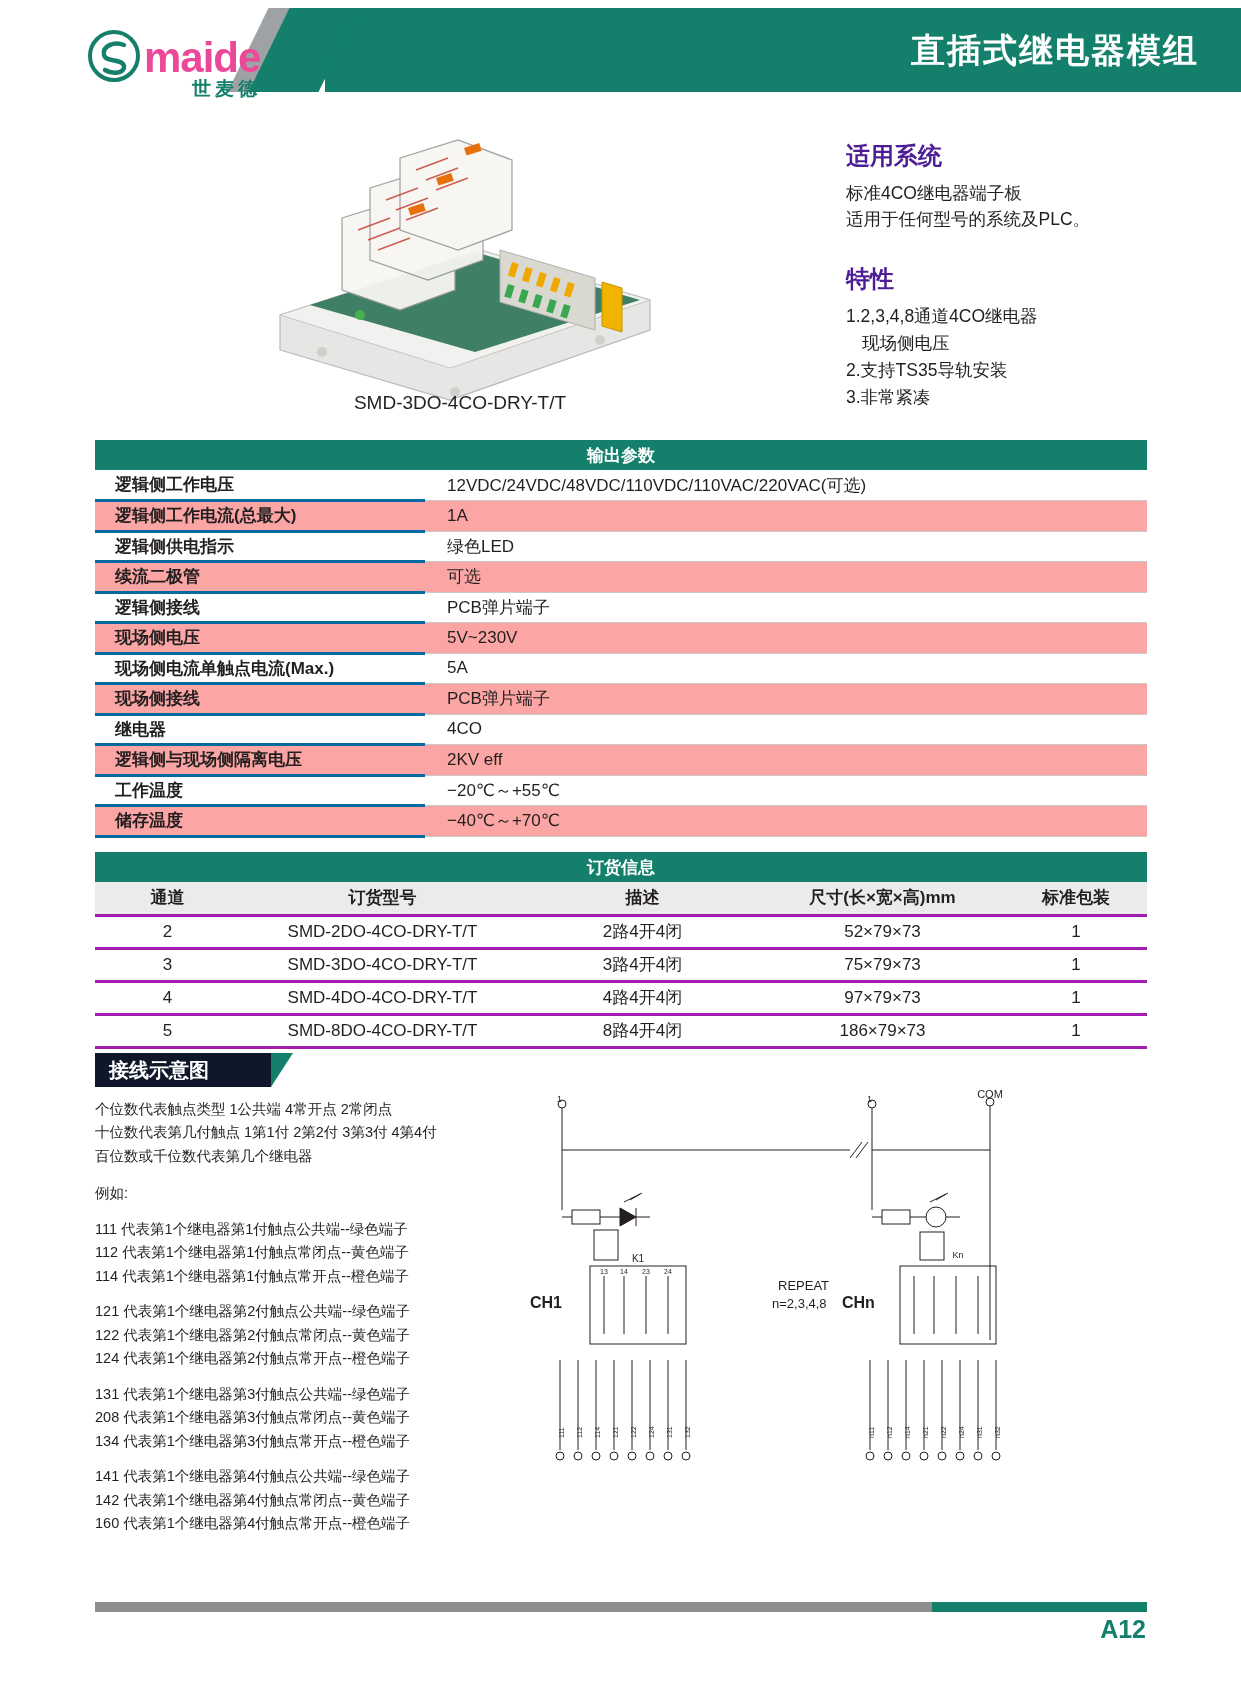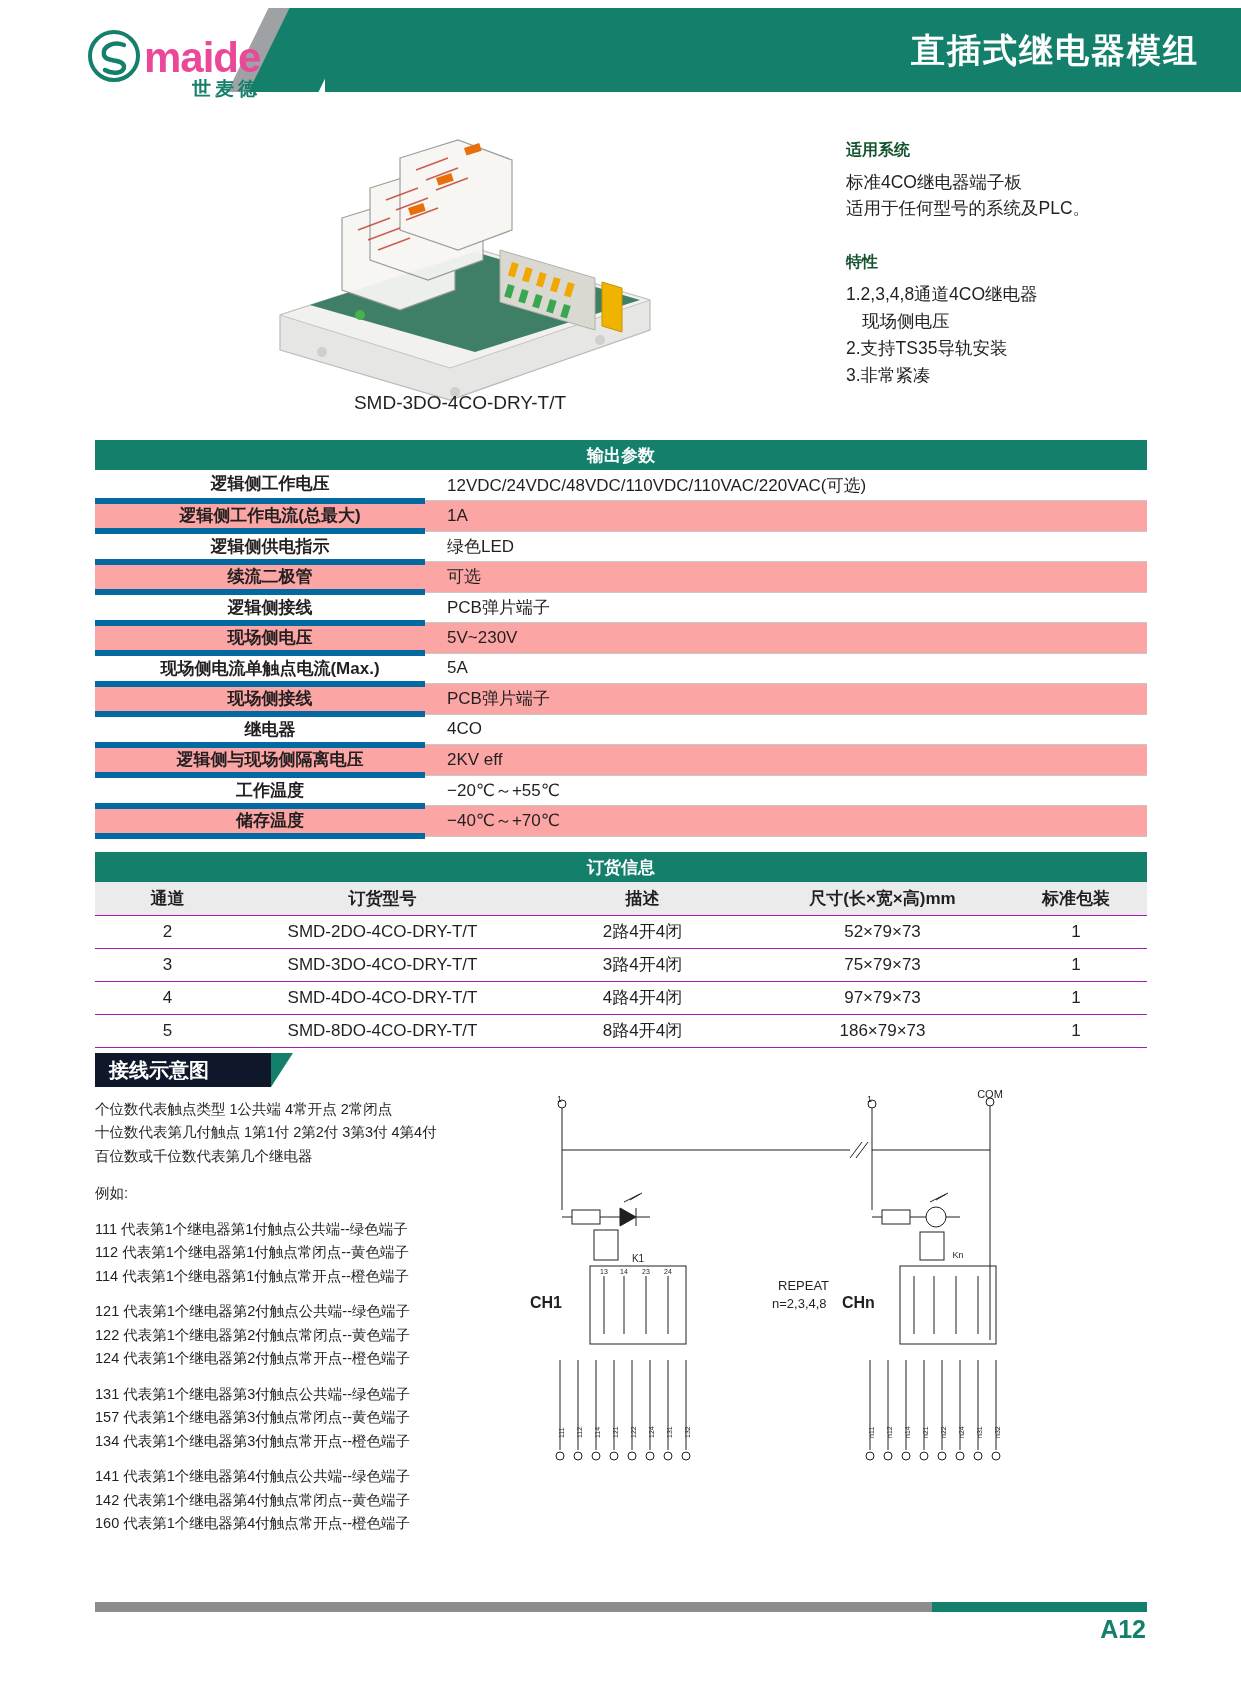--- a/index.html
+++ b/index.html
@@ -41,45 +41,45 @@
     color:#14806c; letter-spacing:4px;
   }
   
   .product-area { position:absolute; left:250px; top:100px; width:420px; height:320px; }
   .caption {
     position:absolute; left:250px; top:392px; width:420px; text-align:center;
     font-size:19px; color:#231f20;
   }
   
   .info { position:absolute; left:846px; top:140px; width:360px; }
-  .info h3 { margin:0 0 8px 0; font-size:16px; color:#14532d; font-weight:bold; }
+  .info h3 { margin:0 0 8px 0; font-size:24px; color:#4c1d95; font-weight:bold; }
   .info p { margin:0; font-size:17.5px; line-height:1.5; color:#231f20; }
   .info .gap { height:30px; }
   .info ol { margin:0; padding:0; list-style:none; }
   .info ol li { font-size:17.5px; line-height:1.55; }
   .info ol li .ind { display:block; padding-left:16px; }
   
   .tbl { position:absolute; border-collapse:collapse; }
   .tbl .thead td {
     background:#14806c; color:#ffffff; font-size:17px; font-weight:bold;
     text-align:center; height:30px;
   }
   .tbl td { font-size:17px; }
   table.spec { left:95px; top:440px; width:1052px; }
   table.spec td.k {
     width:330px; padding:0 0 0 20px; height:30.5px;
-    font-weight:bold; border-bottom:6px solid #0369a1;text-align:center;
+    font-weight:bold; border-bottom:3px solid #0369a1;
   }
   table.spec td.v {
     padding:0 0 0 22px; border-bottom:1px solid #c9c9c9;
   }
   table.spec tr.alt td { background:#fca5a5; }
   table.order { left:95px; top:852px; width:1052px; }
   table.order td {
-    text-align:center; height:33px; border-bottom:1px solid #a21caf;
+    text-align:center; height:33px; border-bottom:3px solid #a21caf;
   }
   table.order tr.hdr td { background:#ebebeb; font-weight:bold; }
   table.order tr.thead td { border-bottom:none; }
   
   .tag {
     position:absolute; left:95px; top:1053px; width:176px; height:34px;
     background:#0f172a; color:#fff; font-size:20px; font-weight:bold;
     line-height:34px; padding-left:14px;
   }
   .tag::after{
@@ -305,21 +305,21 @@
     <div>112 代表第1个继电器第1付触点常闭点--黄色端子</div>
     <div>114 代表第1个继电器第1付触点常开点--橙色端子</div>
   </div>
   <div class="grp">
     <div>121 代表第1个继电器第2付触点公共端--绿色端子</div>
     <div>122 代表第1个继电器第2付触点常闭点--黄色端子</div>
     <div>124 代表第1个继电器第2付触点常开点--橙色端子</div>
   </div>
   <div class="grp">
     <div>131 代表第1个继电器第3付触点公共端--绿色端子</div>
-    <div>157 代表第1个继电器第3付触点常闭点--黄色端子</div>
+    <div>208 代表第1个继电器第3付触点常闭点--黄色端子</div>
     <div>134 代表第1个继电器第3付触点常开点--橙色端子</div>
   </div>
   <div class="grp">
     <div>141 代表第1个继电器第4付触点公共端--绿色端子</div>
     <div>142 代表第1个继电器第4付触点常闭点--黄色端子</div>
     <div>160 代表第1个继电器第4付触点常开点--橙色端子</div>
   </div>
 </div>
 
 <div class="diagram">

